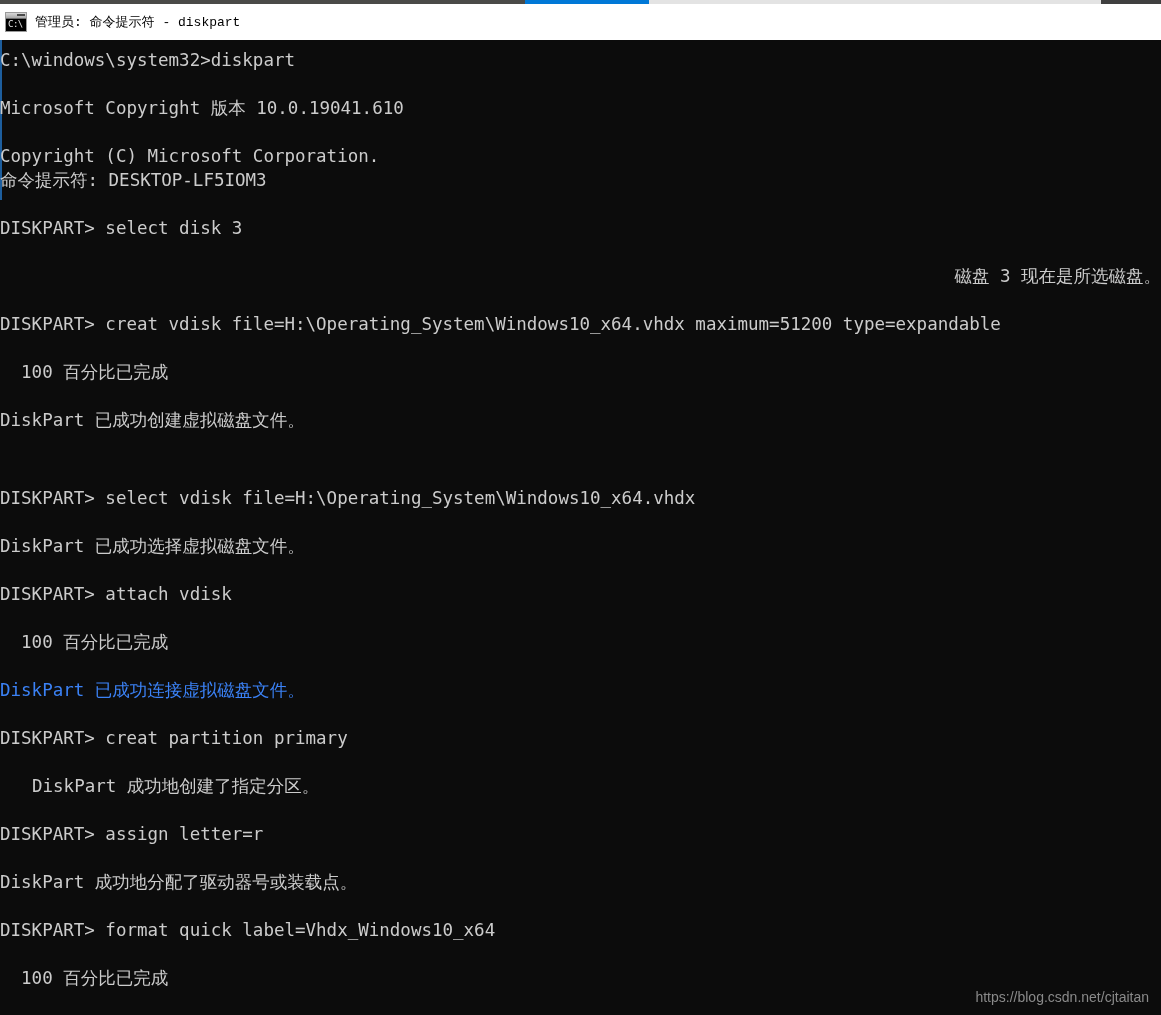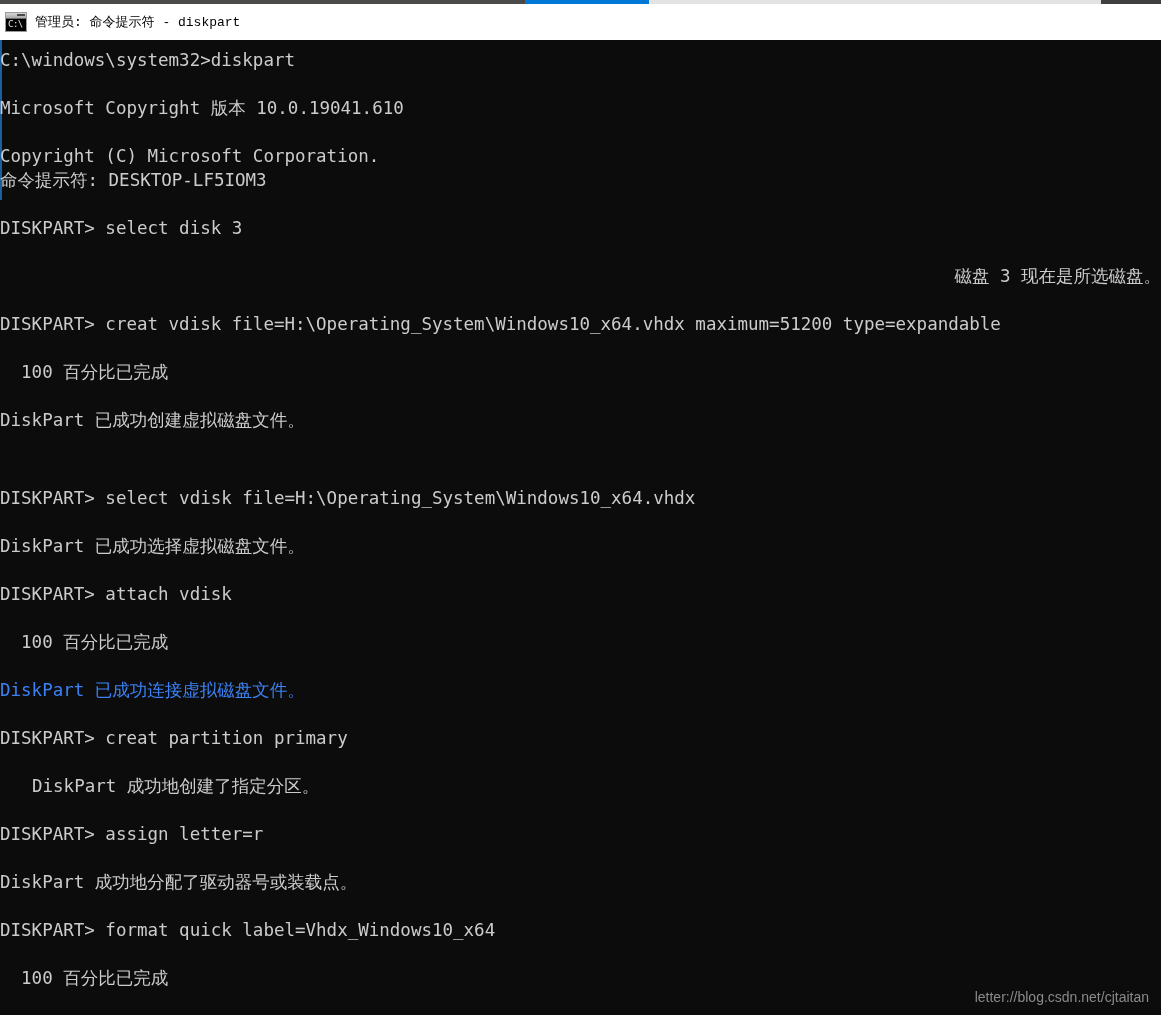--- a/index.html
+++ b/index.html
@@ -180,14 +180,14 @@
       <div class="cline" style="color: rgb(204, 204, 204);">DISKPART&gt; assign letter=r</div>
       <div class="cline blank"> </div>
       <div class="cline" style="color: rgb(204, 204, 204);">DiskPart 成功地分配了驱动器号或装载点。</div>
       <div class="cline blank"> </div>
       <div class="cline" style="color: rgb(204, 204, 204);">DISKPART&gt; format quick label=Vhdx_Windows10_x64</div>
       <div class="cline blank"> </div>
       <div class="cline" style="color: rgb(204, 204, 204);">  100 百分比已完成</div>
       <div class="cline blank"> </div>
       <div class="cline" style="color: rgb(204, 204, 204); margin-left: 29px;">DiskPart 成功格式化该卷。</div>
     </div>
-  <div class="watermark" style="color: rgb(138, 138, 138);">letter://blog.csdn.net/cjtaitan</div>
+  <div class="watermark" style="color: rgb(138, 138, 138);">https://blog.csdn.net/cjtaitan</div>
 </div>
 
 </body></html>

